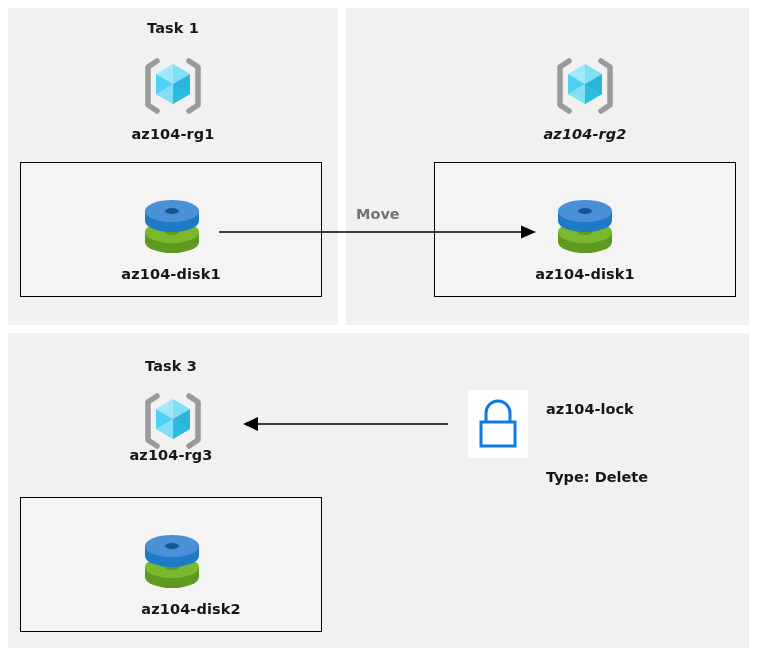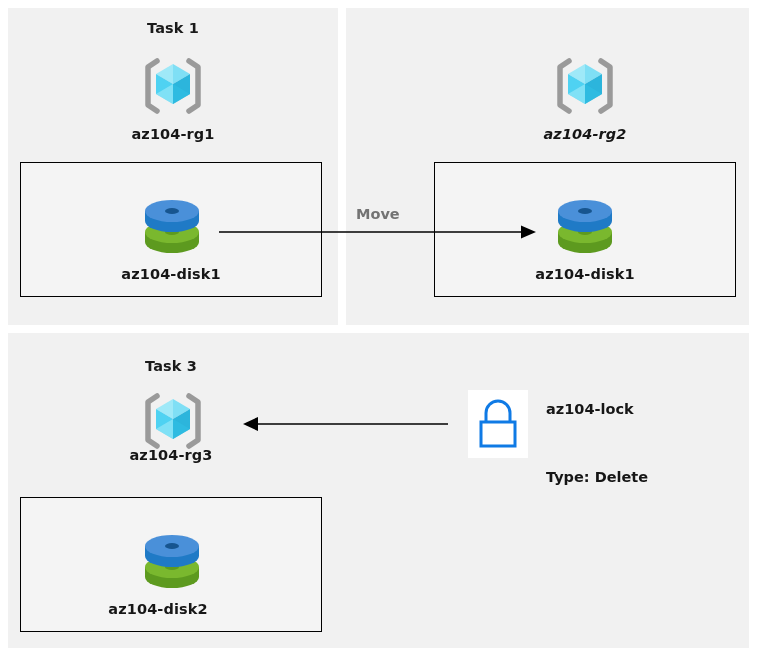--- a/index.html
+++ b/index.html
@@ -196,21 +196,21 @@
       <rect x="4" y="36" width="54" height="10" fill="#5d9a1f"></rect>
       <ellipse cx="31" cy="36" rx="27" ry="11" fill="#7ab82e"></ellipse>
       <ellipse cx="31" cy="36" rx="7" ry="3" fill="#5d9a1f"></ellipse>
       <ellipse cx="31" cy="25" rx="27" ry="11" fill="#1f7ac6"></ellipse>
       <rect x="4" y="15" width="54" height="10" fill="#1f7ac6"></rect>
       <ellipse cx="31" cy="15" rx="27" ry="11" fill="#4a90d9"></ellipse>
       <ellipse cx="31" cy="15" rx="7" ry="3" fill="#17558f"></ellipse>
     </svg>
   </div>
 
-  <div class="res-label" style="left:3px; top:601px; width:310px;">az104-disk2</div>
+  <div class="res-label" style="left:36px; top:601px; width:310px;">az104-disk2</div>
 
   <svg class="arrow-svg" style="left:242px; top:410px;" width="212" height="28" viewBox="0 0 212 28">
     <line x1="206" y1="14" x2="16" y2="14" stroke="#000000" stroke-width="1.6"></line>
     <polygon points="16,7 1,14 16,21" fill="#000000"></polygon>
   </svg>
 
   <div class="lock-tile" style="left:468px; top:390px; width:60px; height:68px;"></div>
 
   <div class="icon-lock" style="left:474px; top:396px; width:48px; height:56px;">
     <svg width="48" height="56" viewBox="0 0 48 56">

